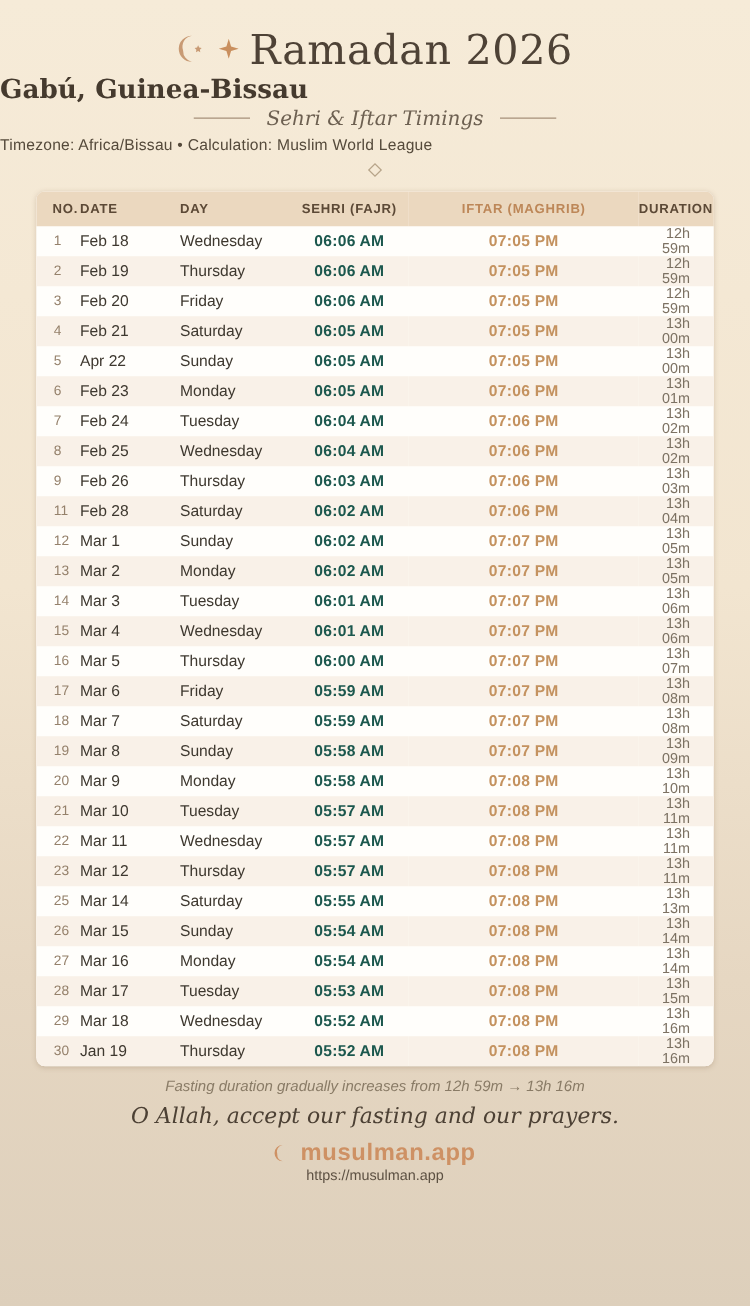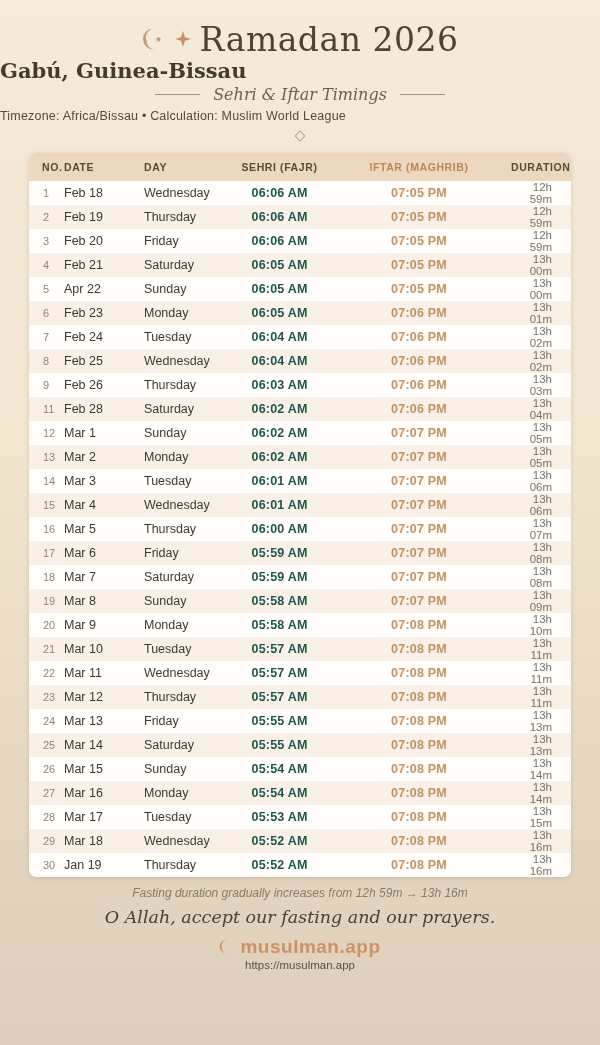--- a/index.html
+++ b/index.html
@@ -270,28 +270,20 @@
           </tr>
           <tr>
             <td class="c-no">23</td>
             <td class="c-date">Mar 12</td>
             <td class="c-day">Thursday</td>
             <td class="c-sehri">05:57 AM</td>
             <td class="c-iftar">07:08 PM</td>
             <td class="c-dur">13h 11m</td>
           </tr>
           <tr>
-            <td class="c-no">24</td>
-            <td class="c-date">Mar 13</td>
-            <td class="c-day">Friday</td>
-            <td class="c-sehri">05:55 AM</td>
-            <td class="c-iftar">07:08 PM</td>
-            <td class="c-dur">13h 13m</td>
-          </tr>
-          <tr>
             <td class="c-no">25</td>
             <td class="c-date">Mar 14</td>
             <td class="c-day">Saturday</td>
             <td class="c-sehri">05:55 AM</td>
             <td class="c-iftar">07:08 PM</td>
             <td class="c-dur">13h 13m</td>
           </tr>
           <tr>
             <td class="c-no">26</td>
             <td class="c-date">Mar 15</td>

